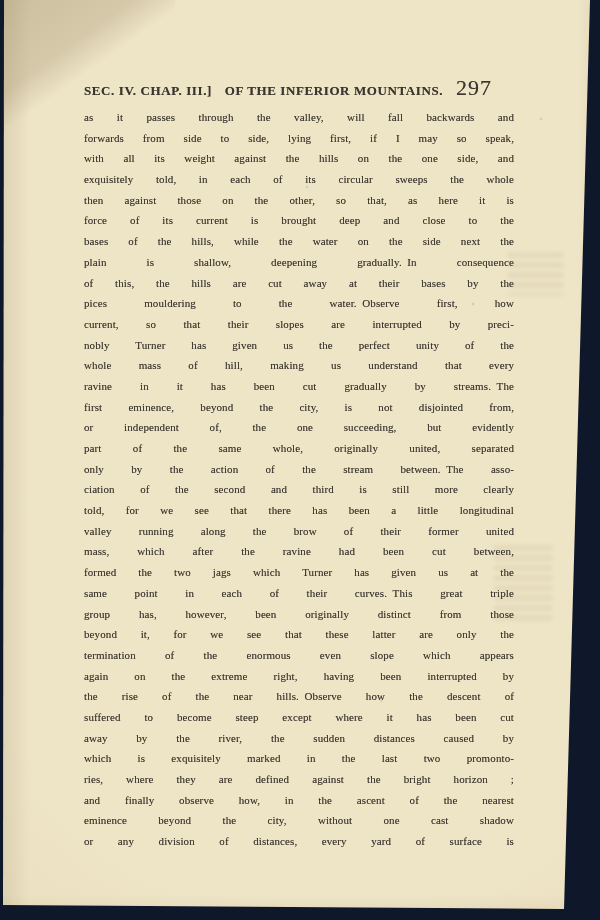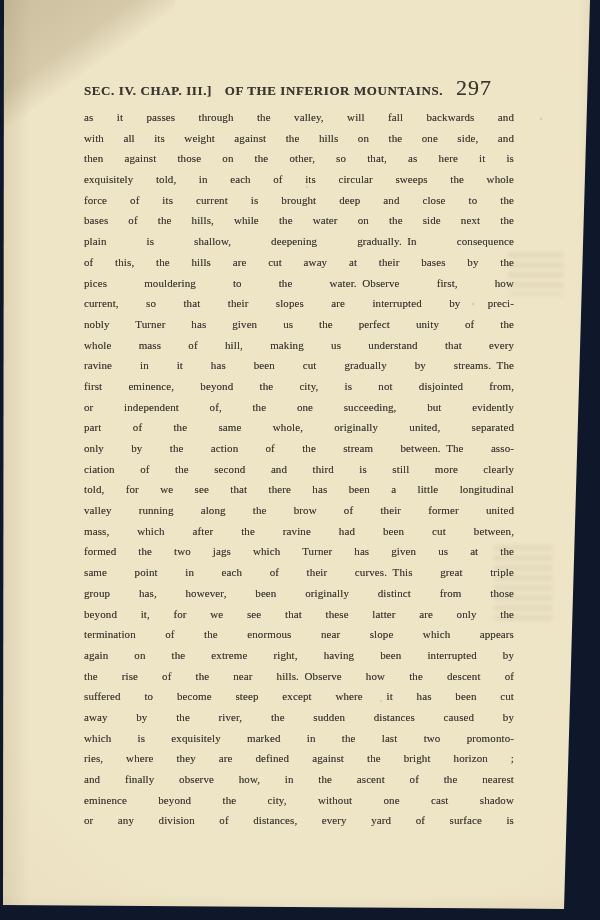--- a/index.html
+++ b/index.html
@@ -87,23 +87,24 @@
     <div class="corner-shadow"></div>
 
     <div class="header">
       <span class="hdr-small">SEC. IV. CHAP. III.]</span>
       <span class="hdr-small">OF THE INFERIOR MOUNTAINS.</span>
       <span class="hdr-num">297</span>
     </div>
 
     <div class="body-block">
         <div class="line">as it passes through the valley, will fall backwards and</div>
+        <div class="line">forwards from side to side, lying first, if I may so speak,</div>
         <div class="line">with all its weight against the hills on the one side, and</div>
+        <div class="line">exquisitely told, in each of its circular sweeps the whole</div>
         <div class="line">then against those on the other, so that, as here it is</div>
-        <div class="line">exquisitely told, in each of its circular sweeps the whole</div>
         <div class="line">force of its current is brought deep and close to the</div>
         <div class="line">bases of the hills, while the water on the side next the</div>
         <div class="line">plain is shallow, deepening gradually. In consequence</div>
         <div class="line">of this, the hills are cut away at their bases by the</div>
         <div class="line">pices mouldering to the water. Observe first, how</div>
         <div class="line">current, so that their slopes are interrupted by preci-</div>
         <div class="line">nobly Turner has given us the perfect unity of the</div>
         <div class="line">whole mass of hill, making us understand that every</div>
         <div class="line">ravine in it has been cut gradually by streams. The</div>
         <div class="line">first eminence, beyond the city, is not disjointed from,</div>
@@ -111,21 +112,21 @@
         <div class="line">part of the same whole, originally united, separated</div>
         <div class="line">only by the action of the stream between. The asso-</div>
         <div class="line">ciation of the second and third is still more clearly</div>
         <div class="line">told, for we see that there has been a little longitudinal</div>
         <div class="line">valley running along the brow of their former united</div>
         <div class="line">mass, which after the ravine had been cut between,</div>
         <div class="line">formed the two jags which Turner has given us at the</div>
         <div class="line">same point in each of their curves. This great triple</div>
         <div class="line">group has, however, been originally distinct from those</div>
         <div class="line">beyond it, for we see that these latter are only the</div>
-        <div class="line">termination of the enormous near slope which appears</div>
+        <div class="line">termination of the enormous even slope which appears</div>
         <div class="line">again on the extreme right, having been interrupted by</div>
         <div class="line">the rise of the near hills. Observe how the descent of</div>
         <div class="line">suffered to become steep except where it has been cut</div>
         <div class="line">away by the river, the sudden distances caused by</div>
         <div class="line">which is exquisitely marked in the last two promonto-</div>
         <div class="line">ries, where they are defined against the bright horizon ;</div>
         <div class="line">and finally observe how, in the ascent of the nearest</div>
         <div class="line">eminence beyond the city, without one cast shadow</div>
         <div class="line">or any division of distances, every yard of surface is</div>
       </div>

